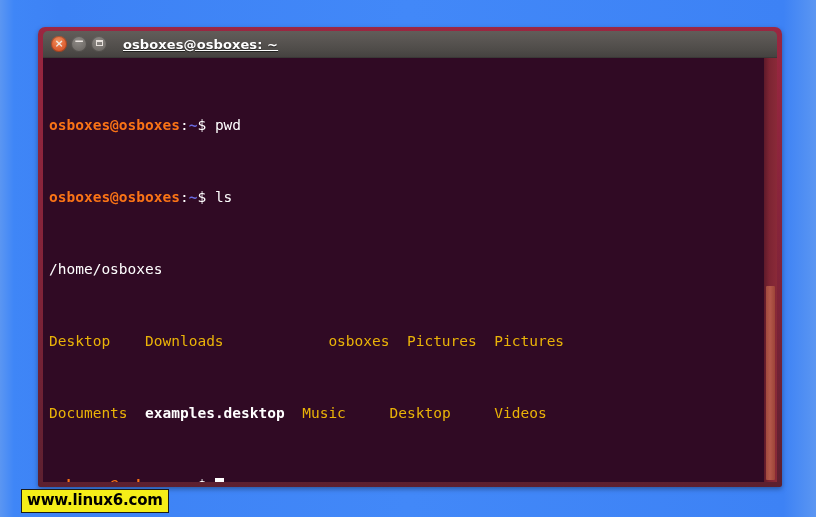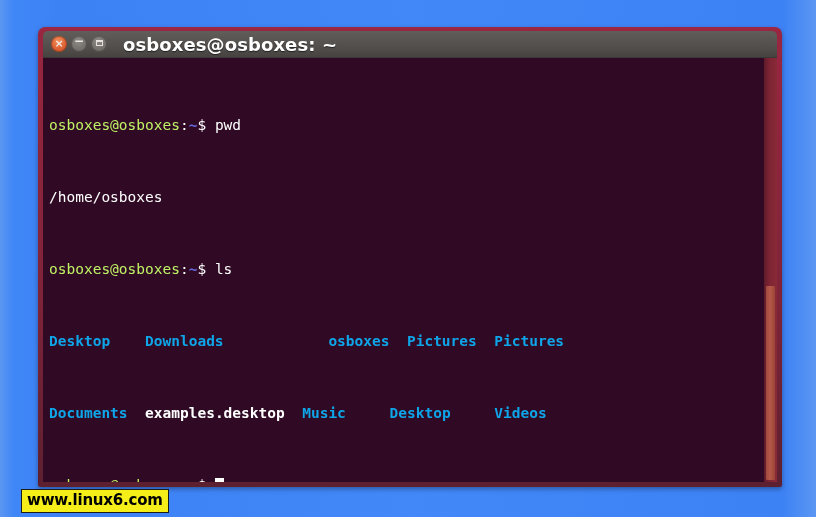--- a/index.html
+++ b/index.html
@@ -84,25 +84,26 @@
   .glyph-sq {
     width: 7px; height: 6px;
     border: 1px solid #e7e1dc;
     border-top-width: 2px;
     top: 4px;
     box-sizing: border-box;
   }
   #title-text {
     margin-left: 12px;
     color: #ffffff;
-    font-size: 18px;
+    font-size: 13px;
     font-weight: bold;
     font-family: "DejaVu Sans", sans-serif;
     text-shadow: 0 1px 1px rgba(0,0,0,0.55);
     letter-spacing: 0.1px;
+    text-decoration: underline;
   }
 
   
   #terminal-body {
     position: relative;
     height: calc(100% - 27px);
     background: #300a24;
     overflow: hidden;
   }
   #terminal-screen {
@@ -114,24 +115,24 @@
     padding: 4px 0 0 6px;
     box-sizing: border-box;
     font-family: "DejaVu Sans Mono", monospace;
     font-size: 14.5px;
     line-height: 18px;
     color: #ffffff;
     white-space: pre;
     overflow: hidden;
   }
   .tline { height: 18px; }
-  .c-green  { color: #bef264; font-weight: normal; }
+  .c-green  { color: #f97316; font-weight: bold; }
   .c-white  { color: #ffffff; }
   .c-tilde  { color: #6a6ae0; font-weight: bold; }
-  .c-dir    { color: #0ea5e9; font-weight: bold; }
+  .c-dir    { color: #eab308; font-weight: normal; }
   .c-file   { color: #ffffff; font-weight: bold; }
   #cursor-block {
     display: inline-block;
     width: 9px;
     height: 15px;
     background: #ffffff;
     vertical-align: -3px;
   }
 
   
@@ -192,23 +193,23 @@
 
       <div id="title-text">osboxes@osboxes: ~</div>
     </div>
 
     <div id="terminal-body">
 
       <div id="terminal-screen">
 
         <div class="tline"><span class="c-green">osboxes@osboxes</span><span class="c-white">:</span><span class="c-tilde">~</span><span class="c-white">$</span><span class="c-white"> <span>pwd</span></span></div>
 
+        <div class="tline"><span class="c-green">osboxes@osboxes</span><span class="c-white">:</span><span class="c-tilde">~</span><span class="c-white">$</span><span class="c-white"> <span>ls</span></span></div>
+
         <div class="tline"><span class="c-white">/home/osboxes</span></div>
-
-        <div class="tline"><span class="c-green">osboxes@osboxes</span><span class="c-white">:</span><span class="c-tilde">~</span><span class="c-white">$</span><span class="c-white"> <span>ls</span></span></div>
 
         <div class="tline"><span class="c-dir">Desktop</span><span>    </span><span class="c-dir">Downloads</span><span>            </span><span class="c-dir">osboxes</span><span>  </span><span class="c-dir">Pictures</span><span>  </span><span class="c-dir">Pictures</span></div>
 
         <div class="tline"><span class="c-dir">Documents</span><span>  </span><span class="c-file">examples.desktop</span><span>  </span><span class="c-dir">Music</span><span>     </span><span class="c-dir">Desktop</span><span>     </span><span class="c-dir">Videos</span></div>
 
         <div class="tline"><span class="c-green">osboxes@osboxes</span><span class="c-white">:</span><span class="c-tilde">~</span><span class="c-white">$</span><span> </span><span id="cursor-block"></span></div>
 
       </div>
 
       <div id="terminal-scrollbar">

